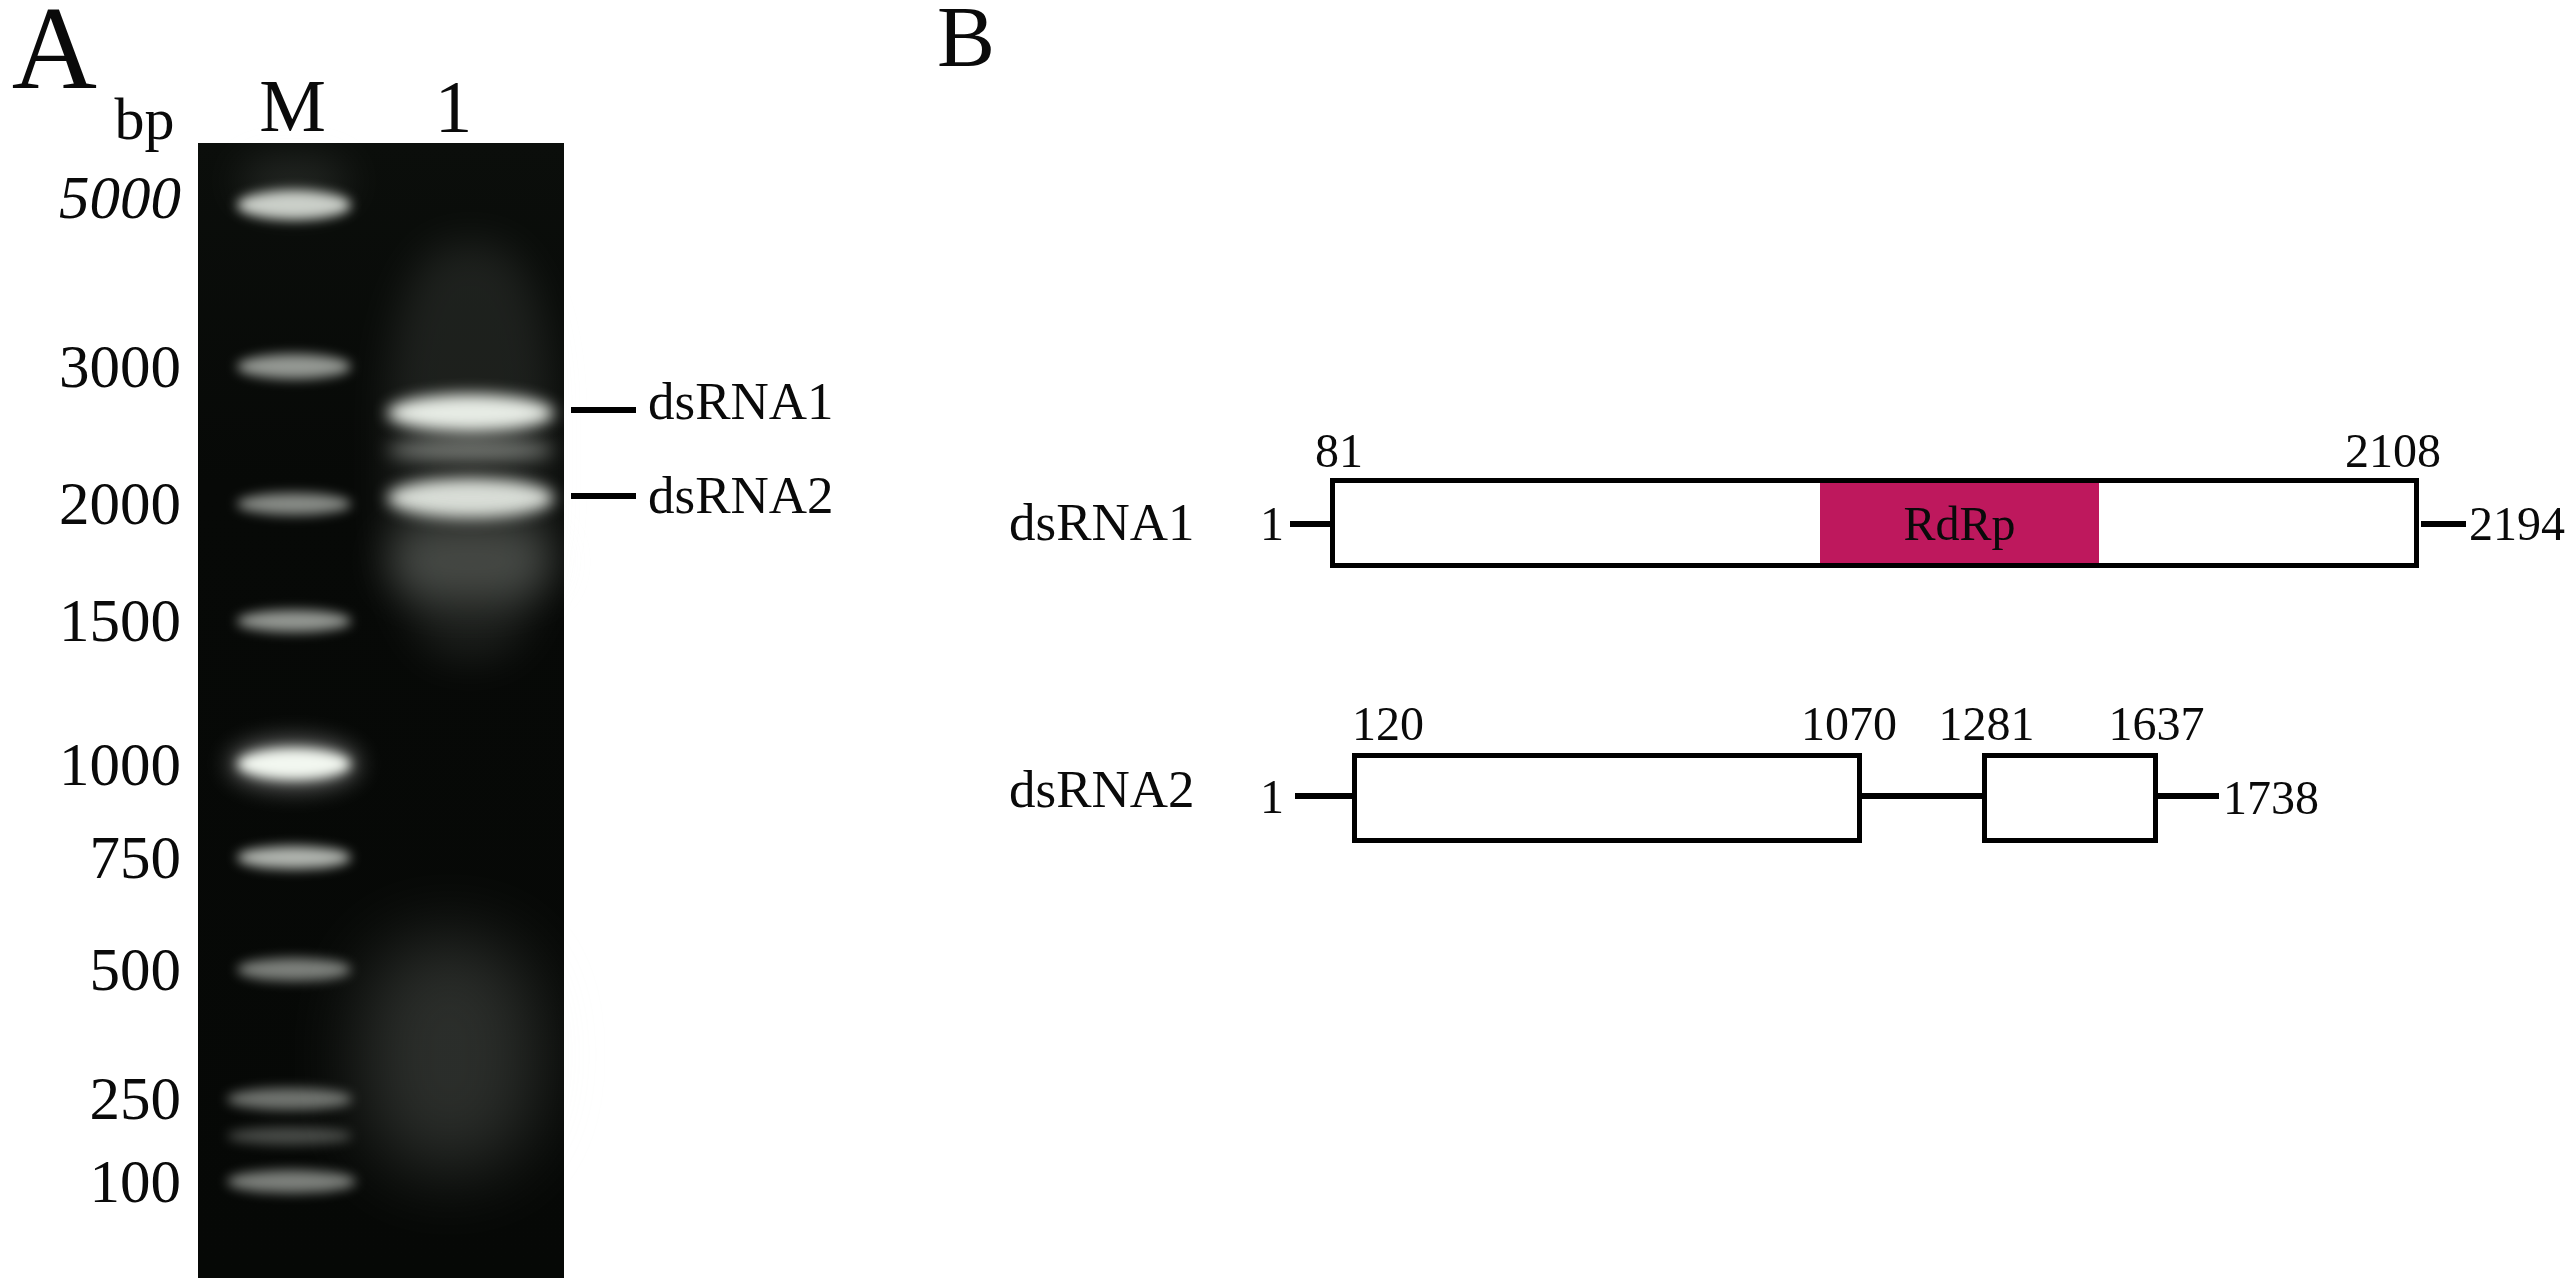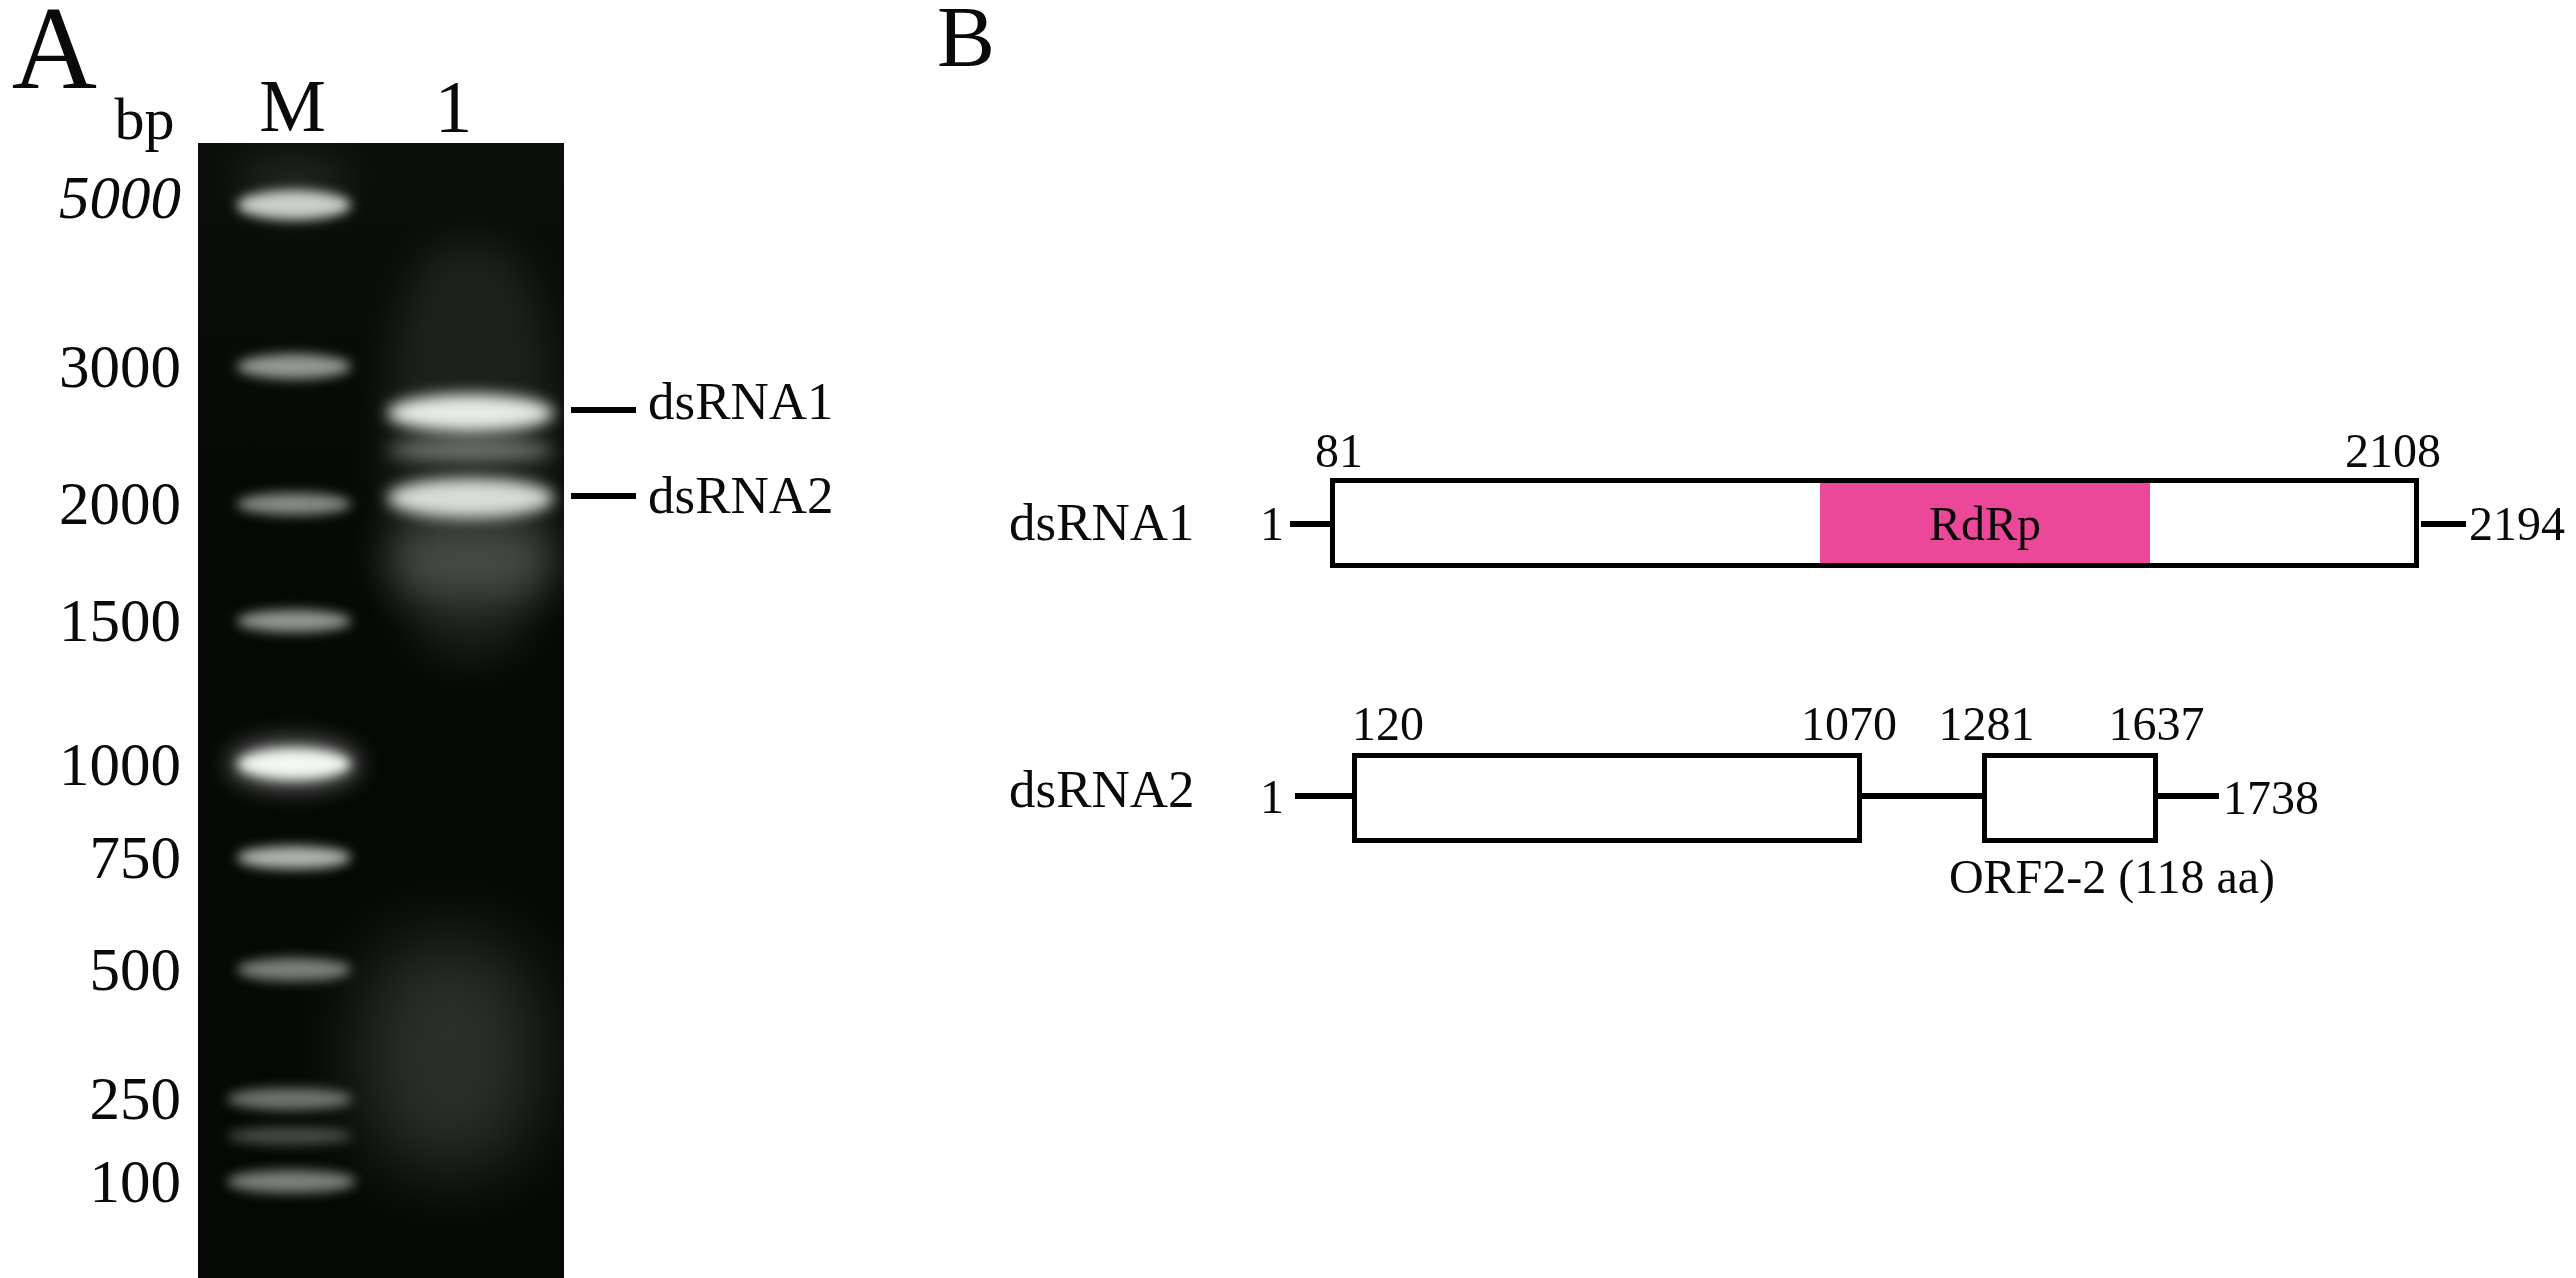--- a/index.html
+++ b/index.html
@@ -109,21 +109,21 @@
 
   <div class="abs pb-rowlabel" style="left:1009px;top:496px;">dsRNA1</div>
 
   <div class="abs pb-num right" style="left:1242px;top:500px;width:42px;">1</div>
   <div class="seg-line" style="left:1290px;top:521px;width:43px;"></div>
 
   <div class="abs pb-num" style="left:1315px;top:427px;">81</div>
   <div class="abs pb-num right" style="left:2248px;top:427px;width:193px;">2108</div>
 
   <div class="orf-box" style="left:1330px;top:478px;width:1089px;">
-    <div class="rdrp-region" style="left: 485px; width: 330px; background: #ec4899;">
+    <div class="rdrp-region" style="left: 485px; width: 279px; background: #be185d;">
       <span>RdRp</span>
     </div>
   </div>
 
   <div class="seg-line" style="left:2421px;top:521px;width:45px;"></div>
   <div class="abs pb-num" style="left:2469px;top:500px;">2194</div>
 
 
   <div class="abs pb-rowlabel" style="left:1009px;top:763px;">dsRNA2</div>
 
@@ -135,16 +135,15 @@
   <div class="abs pb-num center" style="left:1903px;top:700px;width:167px;">1281</div>
   <div class="abs pb-num center" style="left:2073px;top:700px;width:167px;">1637</div>
 
   <div class="orf-box" style="left:1352px;top:753px;width:510px;"></div>
   <div class="seg-line" style="left:1861px;top:793px;width:123px;"></div>
   <div class="orf-box" style="left:1982px;top:753px;width:176px;"></div>
 
   <div class="seg-line" style="left:2156px;top:793px;width:63px;"></div>
   <div class="abs pb-num" style="left:2223px;top:774px;">1738</div>
 
-  <div class="abs pb-caption" style="left:1862px;top:853px;width:500px;">ORF2-2 (118 aa)</div>
 
 </div>
 
 
 </body></html>

